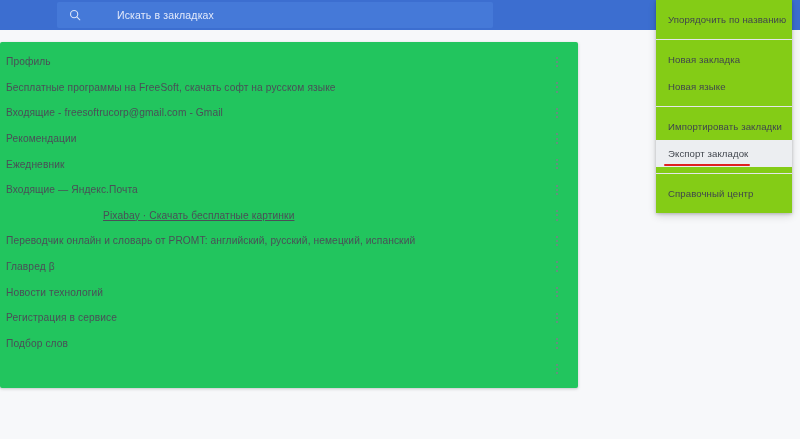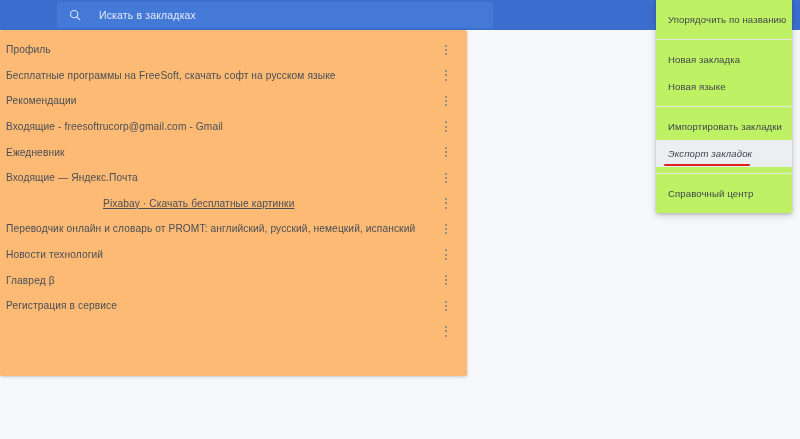--- a/index.html
+++ b/index.html
@@ -43,35 +43,35 @@
   .search-icon {
     width: 14px;
     height: 14px;
     flex: 0 0 14px;
     display: block;
     opacity: .92;
   }
   .search-icon svg { display: block; }
 
   .search-placeholder {
-    margin-left: 17px;
+    margin-left: 35px;
     font-size: 10.5px;
     color: #e3eafb;
     letter-spacing: .15px;
     white-space: nowrap;
   }
 
   
   .card {
     position: absolute;
-    top: 30px;
+    top: 42px;
     left: 0px;
-    width: 467px;
+    width: 578px;
     height: 346px;
-    background: #fdba74;
+    background: #22c55e;
     border-radius: 2px;
     box-shadow: 0 1px 2px rgba(60,64,67,.15), 0 1px 3px 1px rgba(60,64,67,.08);
     padding-top: 7px;
     overflow: hidden;
   }
 
   .bk-row {
     position: relative;
     height: 25.6px;
     display: flex;
@@ -111,40 +111,40 @@
     border-radius: 50%;
     background: #7a7f88;
   }
 
   
   .menu {
     position: absolute;
     top: 0px;
     left: 656px;
     width: 136px;
-    background: #bef264;
+    background: #84cc16;
     box-shadow: 0 1px 3px rgba(0,0,0,.20), 0 3px 8px rgba(0,0,0,.14);
     padding: 3px 0 3px 0;
     z-index: 20;
   }
 
   .menu-item {
     position: relative;
     height: 27px;
     display: flex;
     align-items: center;
     padding-left: 12px;
     font-size: 9.6px;
     color: #40454d;
     letter-spacing: .1px;
     white-space: nowrap;
     cursor: pointer;
   }
 
-  .menu-item.highlighted { background: #eceef1; font-style: italic; }
+  .menu-item.highlighted { background: #eceef1; }
 
   .menu-sep {
     height: 1px;
     background: #e4e6e9;
     margin: 3px 0;
   }
 
   .menu-group { padding: 3px 0; }
 
   .annot-underline {
@@ -183,29 +183,29 @@
     </div>
     <div class="bk-row">
       <span class="bk-label">Бесплатные программы на FreeSoft, скачать софт на русском языке</span>
       <span class="kebab">
         <i></i>
         <i></i>
         <i></i>
       </span>
     </div>
     <div class="bk-row">
+      <span class="bk-label">Входящие - freesoftrucorp@gmail.com - Gmail</span>
+      <span class="kebab">
+        <i></i>
+        <i></i>
+        <i></i>
+      </span>
+    </div>
+    <div class="bk-row">
       <span class="bk-label">Рекомендации</span>
-      <span class="kebab">
-        <i></i>
-        <i></i>
-        <i></i>
-      </span>
-    </div>
-    <div class="bk-row">
-      <span class="bk-label">Входящие - freesoftrucorp@gmail.com - Gmail</span>
       <span class="kebab">
         <i></i>
         <i></i>
         <i></i>
       </span>
     </div>
     <div class="bk-row">
       <span class="bk-label">Ежедневник</span>
       <span class="kebab">
         <i></i>
@@ -231,37 +231,45 @@
     </div>
     <div class="bk-row">
       <span class="bk-label">Переводчик онлайн и словарь от PROMT: английский, русский, немецкий, испанский</span>
       <span class="kebab">
         <i></i>
         <i></i>
         <i></i>
       </span>
     </div>
     <div class="bk-row">
+      <span class="bk-label">Главред β</span>
+      <span class="kebab">
+        <i></i>
+        <i></i>
+        <i></i>
+      </span>
+    </div>
+    <div class="bk-row">
       <span class="bk-label">Новости технологий</span>
       <span class="kebab">
         <i></i>
         <i></i>
         <i></i>
       </span>
     </div>
     <div class="bk-row">
-      <span class="bk-label">Главред β</span>
-      <span class="kebab">
-        <i></i>
-        <i></i>
-        <i></i>
-      </span>
-    </div>
-    <div class="bk-row">
       <span class="bk-label">Регистрация в сервисе</span>
+      <span class="kebab">
+        <i></i>
+        <i></i>
+        <i></i>
+      </span>
+    </div>
+    <div class="bk-row">
+      <span class="bk-label">Подбор слов</span>
       <span class="kebab">
         <i></i>
         <i></i>
         <i></i>
       </span>
     </div>
     <div class="bk-row">
       <span class="bk-label"></span>
       <span class="kebab">
         <i></i>

